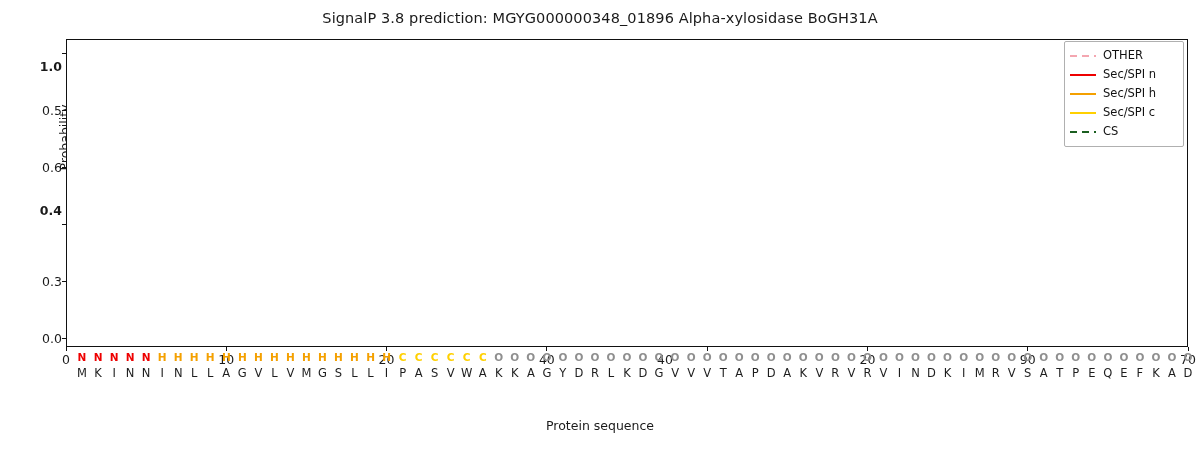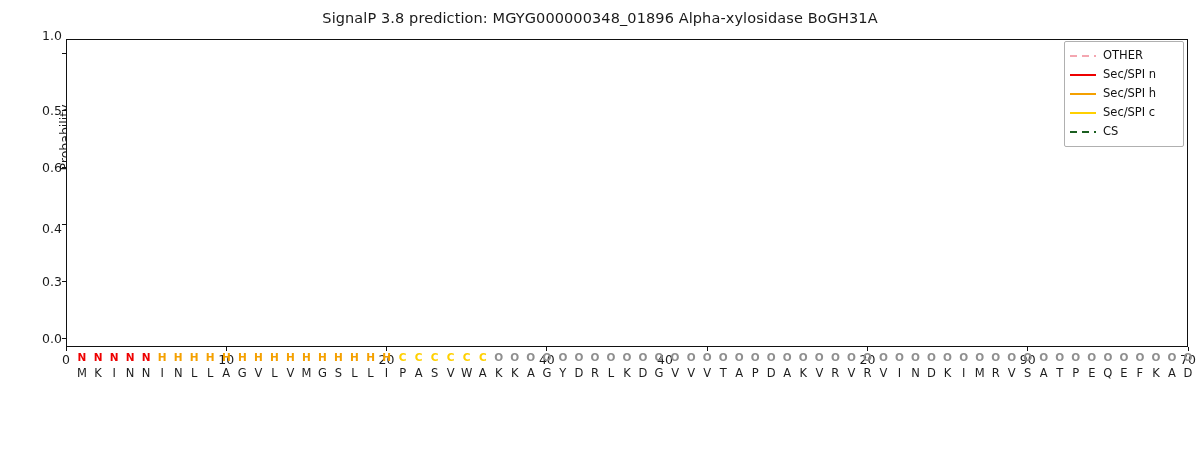--- a/index.html
+++ b/index.html
@@ -56,27 +56,27 @@
 
   <div class="ylabel-wrap">
     <div class="ylabel">Probability</div>
   </div>
 
   <div id="yticks">
       <div class="ytick-row" style="top: 338.444px;">0.0</div>
       <div class="ytick-mark" style="top: 337.944px;"></div>
       <div class="ytick-row" style="top: 281.407px;">0.3</div>
       <div class="ytick-mark" style="top: 280.907px;"></div>
-      <div class="ytick-row" style="top: 228px;">0.4</div>
+      <div class="ytick-row" style="top: 210px; font-weight: bold;">0.4</div>
       <div class="ytick-mark" style="top: 223.87px;"></div>
       <div class="ytick-row" style="top: 167.333px;">0.6</div>
       <div class="ytick-mark" style="top: 166.833px;"></div>
       <div class="ytick-row" style="top: 110.296px;">0.5</div>
       <div class="ytick-mark" style="top: 109.796px;"></div>
-      <div class="ytick-row" style="top: 35px;">1.0</div>
+      <div class="ytick-row" style="top: 66px; font-weight: bold;">1.0</div>
       <div class="ytick-mark" style="top: 52.7593px;"></div>
     </div>
   <div id="xticks">
       <div class="xtick-lbl" style="left: 66px;">0</div>
       <div class="xtick-mark" style="left: 65.5px;"></div>
       <div class="xtick-lbl" style="left: 226.286px;">10</div>
       <div class="xtick-mark" style="left: 225.786px;"></div>
       <div class="xtick-lbl" style="left: 386.571px;">20</div>
       <div class="xtick-mark" style="left: 386.071px;"></div>
       <div class="xtick-lbl" style="left: 546.857px;">40</div>
@@ -84,20 +84,21 @@
       <div class="xtick-lbl" style="left: 665px;">40</div>
       <div class="xtick-mark" style="left: 706.643px;"></div>
       <div class="xtick-lbl" style="left: 867.429px;">20</div>
       <div class="xtick-mark" style="left: 866.929px;"></div>
       <div class="xtick-lbl" style="left: 1027.71px;">90</div>
       <div class="xtick-mark" style="left: 1027.21px;"></div>
       <div class="xtick-lbl" style="left: 1188px;">70</div>
       <div class="xtick-mark" style="left: 1187.5px;"></div>
     </div>
 
+  <div class="xlabel">Protein sequence</div>
 
   <div class="plot">
     <div class="gridlayer">
       <svg id="grid-svg" viewBox="0 0 1122 308" preserveAspectRatio="none">
           <line x1="16.03" y1="0" x2="16.03" y2="308" stroke="#e2e2e2" stroke-width="1.6"></line>
           <line x1="32.06" y1="0" x2="32.06" y2="308" stroke="#e2e2e2" stroke-width="1.6"></line>
           <line x1="48.09" y1="0" x2="48.09" y2="308" stroke="#e2e2e2" stroke-width="1.6"></line>
           <line x1="64.11" y1="0" x2="64.11" y2="308" stroke="#e2e2e2" stroke-width="1.6"></line>
           <line x1="80.14" y1="0" x2="80.14" y2="308" stroke="#e2e2e2" stroke-width="1.6"></line>
           <line x1="96.17" y1="0" x2="96.17" y2="308" stroke="#e2e2e2" stroke-width="1.6"></line>

